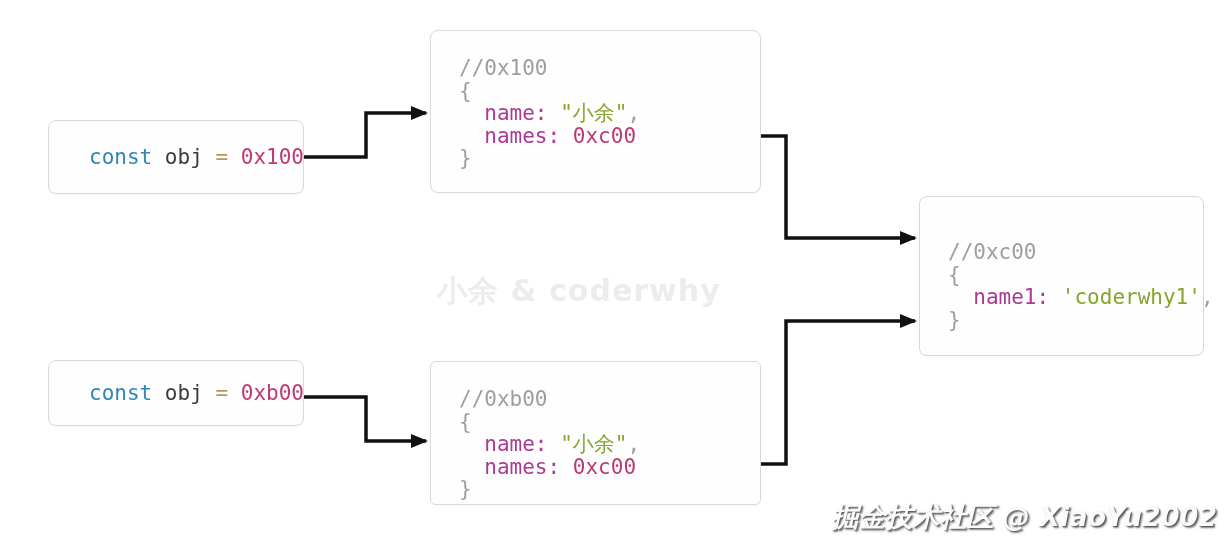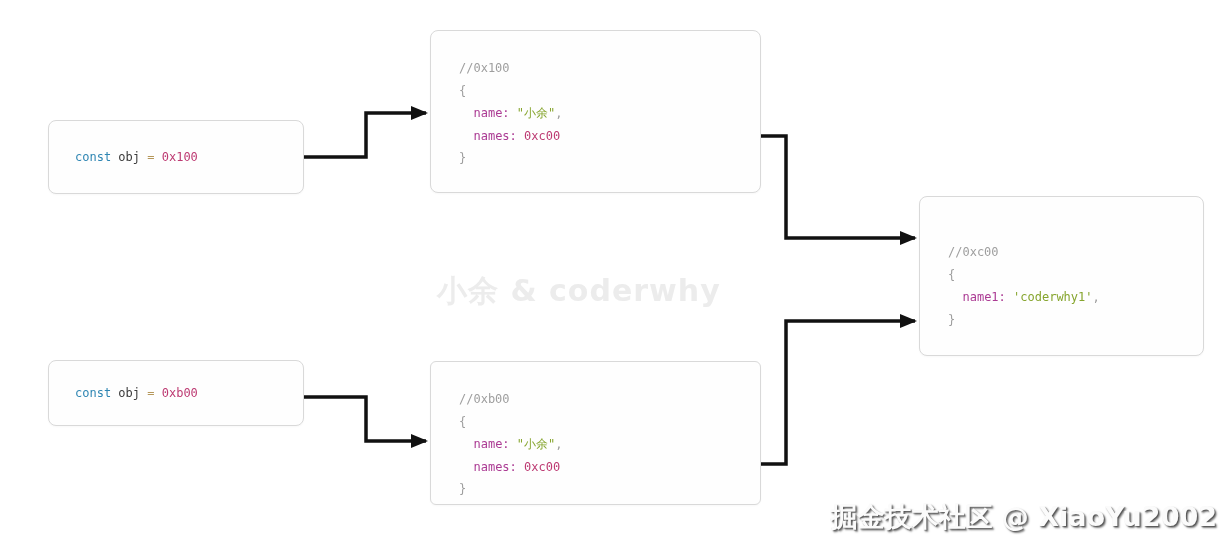--- a/index.html
+++ b/index.html
@@ -31,48 +31,49 @@
   .box{
     position:absolute;
     background:var(--box-background);
     border:1px solid var(--box-border);
     border-radius:8px;
     box-sizing:border-box;
     box-shadow:0 1px 2px rgba(0,0,0,0.03);
   }
   .code{
     font-family:"DejaVu Sans Mono","Liberation Mono",monospace;
-    font-size:12px;
+    font-size:21px;
     line-height:22.5px;
     color:var(--identifier);
   }
   .code-line{white-space:pre;}
   .box-var{display:flex;align-items:center;padding-left:26px;}
   .box-heap{padding:26px 0 0 28px;}
-  .tok-kw{color:var(--keyword);}
+  .tok-kw{color:var(--keyword);margin-left:14px;}
   .tok-pl{color:var(--identifier);}
   .tok-op{color:var(--operator);}
   .tok-nu{color:var(--number);margin-top:28px;}
   .tok-pr{color:var(--property);}
   .tok-st{color:var(--string);}
   .tok-cm{color:var(--comment);}
   .tok-pu{color:var(--punctuation);}
   .watermark-center{
     position:absolute;left:437px;top:271px;
     font-size:30px;font-weight:bold;
     color:var(--watermark-center);
     letter-spacing:1px;
     white-space:nowrap;
   }
   .watermark-corner{
     position:absolute;right:10px;bottom:12px;
     font-size:27px;font-weight:bold;
     color:#fbfbfb;
     text-shadow:2px 2px 2px rgba(0,0,0,0.50), 1px 1px 1px rgba(0,0,0,0.35);
     white-space:nowrap;
+    font-style:italic;
   }
 </style>
 </head>
 <body>
 
 <div class="stage">
 
   <svg class="arrow-layer" width="1227" height="547" viewBox="0 0 1227 547">
     <defs>
       <marker id="ah" markerUnits="userSpaceOnUse" markerWidth="17" markerHeight="14" refX="15" refY="7" orient="auto">

